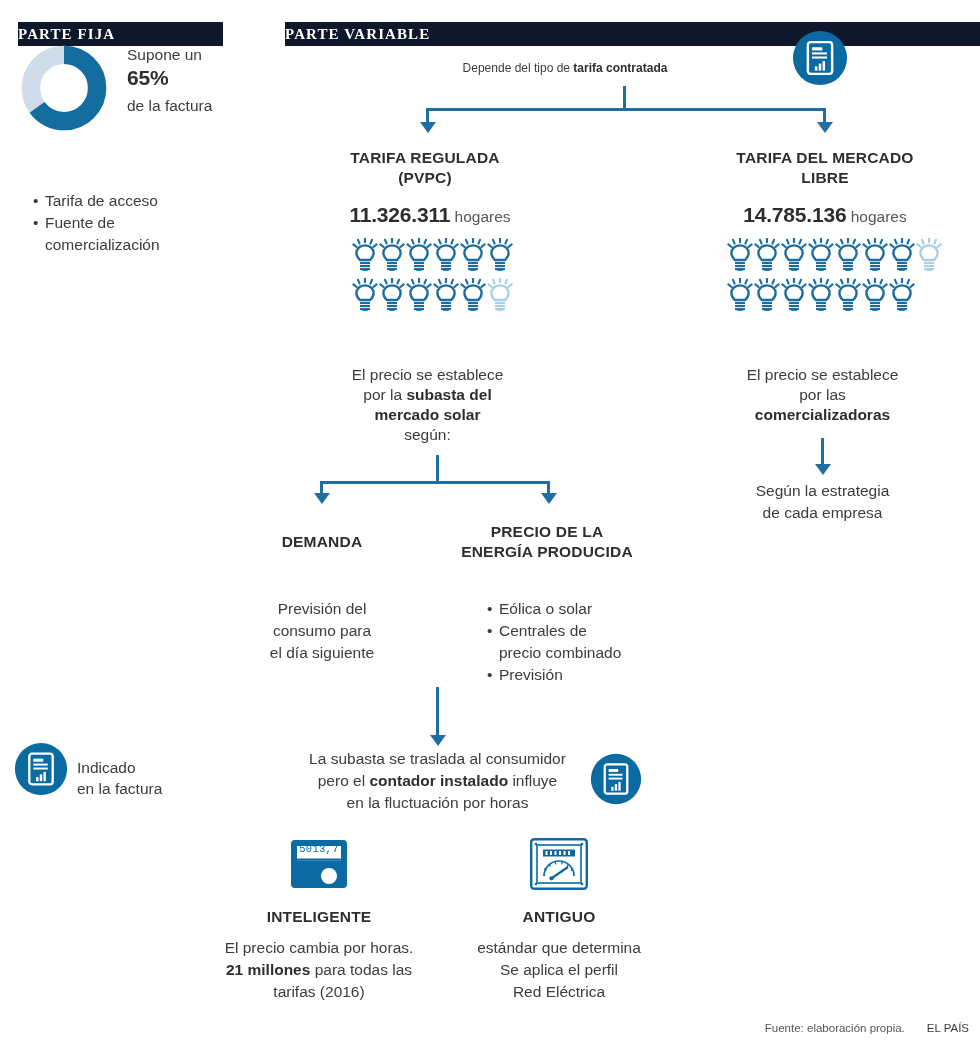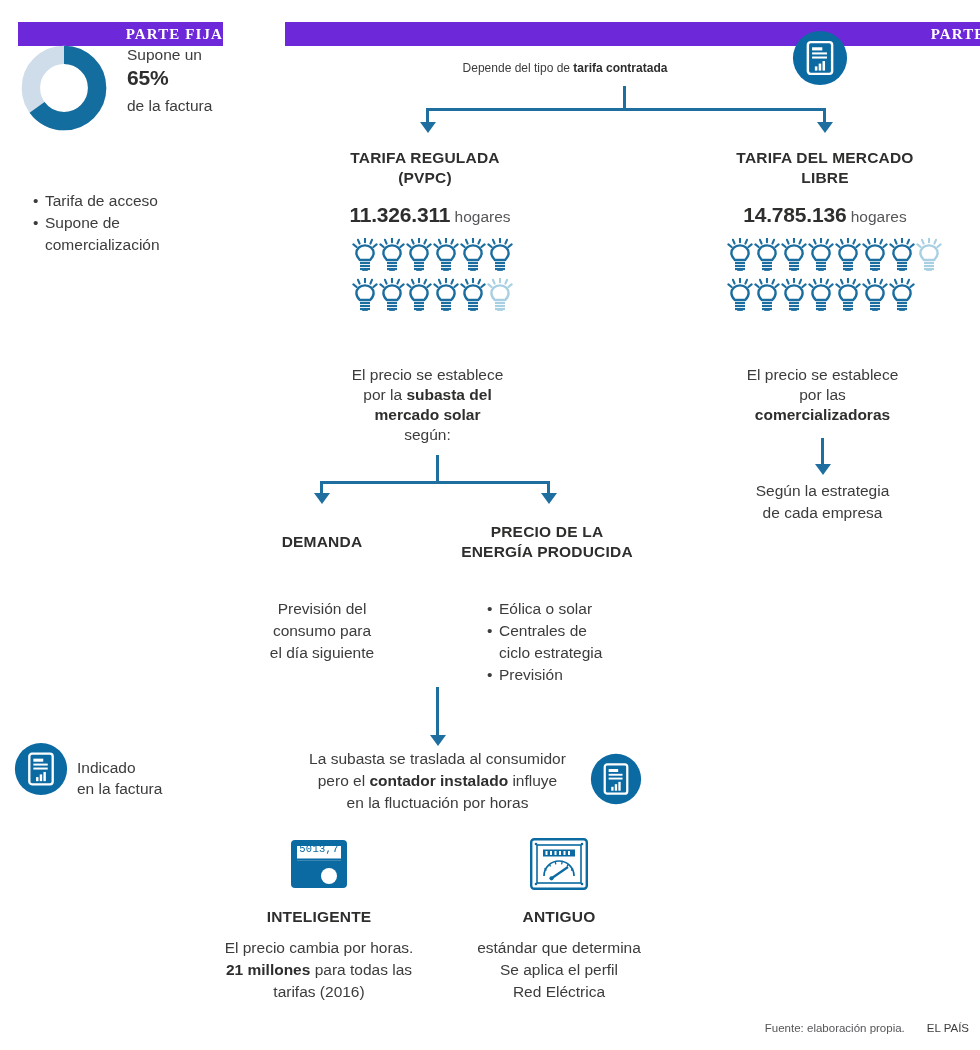--- a/index.html
+++ b/index.html
@@ -10,27 +10,27 @@
     font-family:"Liberation Sans","DejaVu Sans",sans-serif;
     color:#3c3c3b;
     position:relative;
     overflow:hidden;
     -webkit-font-smoothing:antialiased;
   }
   .abs{position:absolute;}
 
   
   .bar{
-    background:#6d28d9;
+    background:#0f172a;
     color:#ffffff;
     font-family:"Liberation Serif","DejaVu Serif",serif;
     font-weight:bold;
     font-size:15px;
     letter-spacing:1.1px;
-    text-align:right;
+    text-align:left;
     line-height:24px;
     height:24px;
   }
   #bar-fija{left:18px;top:22px;width:205px;}
   #bar-variable{left:285px;top:22px;width:791px;}
 
   
   .t{font-size:15.5px;line-height:21px;color:#3c3c3b;}
   .t b,.b{font-weight:bold;color:#2e2e2d;}
   .ctr{text-align:center;}
@@ -84,21 +84,21 @@
   <circle cx="50" cy="50" r="36" fill="none" stroke="#cfdcea" stroke-width="20"></circle>
   <circle cx="50" cy="50" r="36" fill="none" stroke="#136d9e" stroke-width="20" stroke-dasharray="147.03 79.17" stroke-dashoffset="0" transform="rotate(-90 50 50)"></circle>
 </svg>
 
 <div class="abs t" style="left:127px;top:44px;">Supone un</div>
 <div class="abs big" style="left:127px;top:66px;">65%</div>
 <div class="abs t" style="left:127px;top:95px;">de la factura</div>
 
 <div class="abs bul" style="left:33px;top:190px;width:190px;">
   <div class="li">Tarifa de acceso</div>
-  <div class="li">Supone de</div>
+  <div class="li">Fuente de</div>
   <div style="padding-left:12px;">comercialización</div>
 </div>
 
 <svg class="cicon" style="left:14px;top:742px;width:54px;height:54px;" viewBox="0 0 60 60">
   <circle cx="30" cy="30" r="29" fill="#0b6aa2"></circle>
   <rect x="17" y="13" width="26" height="34" rx="3" fill="none" stroke="#ffffff" stroke-width="2.6"></rect>
   <rect x="21.5" y="18.5" width="11" height="3.4" fill="#ffffff"></rect>
   <rect x="21.5" y="24" width="16" height="2.2" fill="#ffffff"></rect>
   <rect x="21.5" y="28.4" width="16" height="2.2" fill="#ffffff"></rect>
   <rect x="24.5" y="39" width="2.7" height="4.5" fill="#ffffff"></rect>
@@ -308,21 +308,21 @@
   <div>consumo para</div>
   <div>el día siguiente</div>
 </div>
 
 <div class="abs ttl" style="left:447px;top:522px;width:200px;">PRECIO DE LA</div>
 <div class="abs ttl" style="left:447px;top:542px;width:200px;">ENERGÍA PRODUCIDA</div>
 
 <div class="abs bul" style="left:487px;top:598px;width:190px;">
   <div class="li">Eólica o solar</div>
   <div class="li">Centrales de</div>
-  <div style="padding-left:12px;">ciclo estrategia</div>
+  <div style="padding-left:12px;">precio combinado</div>
   <div class="li">Previsión</div>
 </div>
 
 <div class="ln vh" style="left:436px;top:687px;height:50px;"></div>
 <div class="arw" style="left:429.5px;top:735px;"></div>
 
 <div class="abs ctr t" style="left:265px;top:748px;width:345px;line-height:22px;font-size:15.5px;">
   <div>La subasta se traslada al consumidor</div>
   <div><span>pero el </span><span class="b">contador instalado</span><span> influye</span></div>
   <div>en la fluctuación por horas</div>

